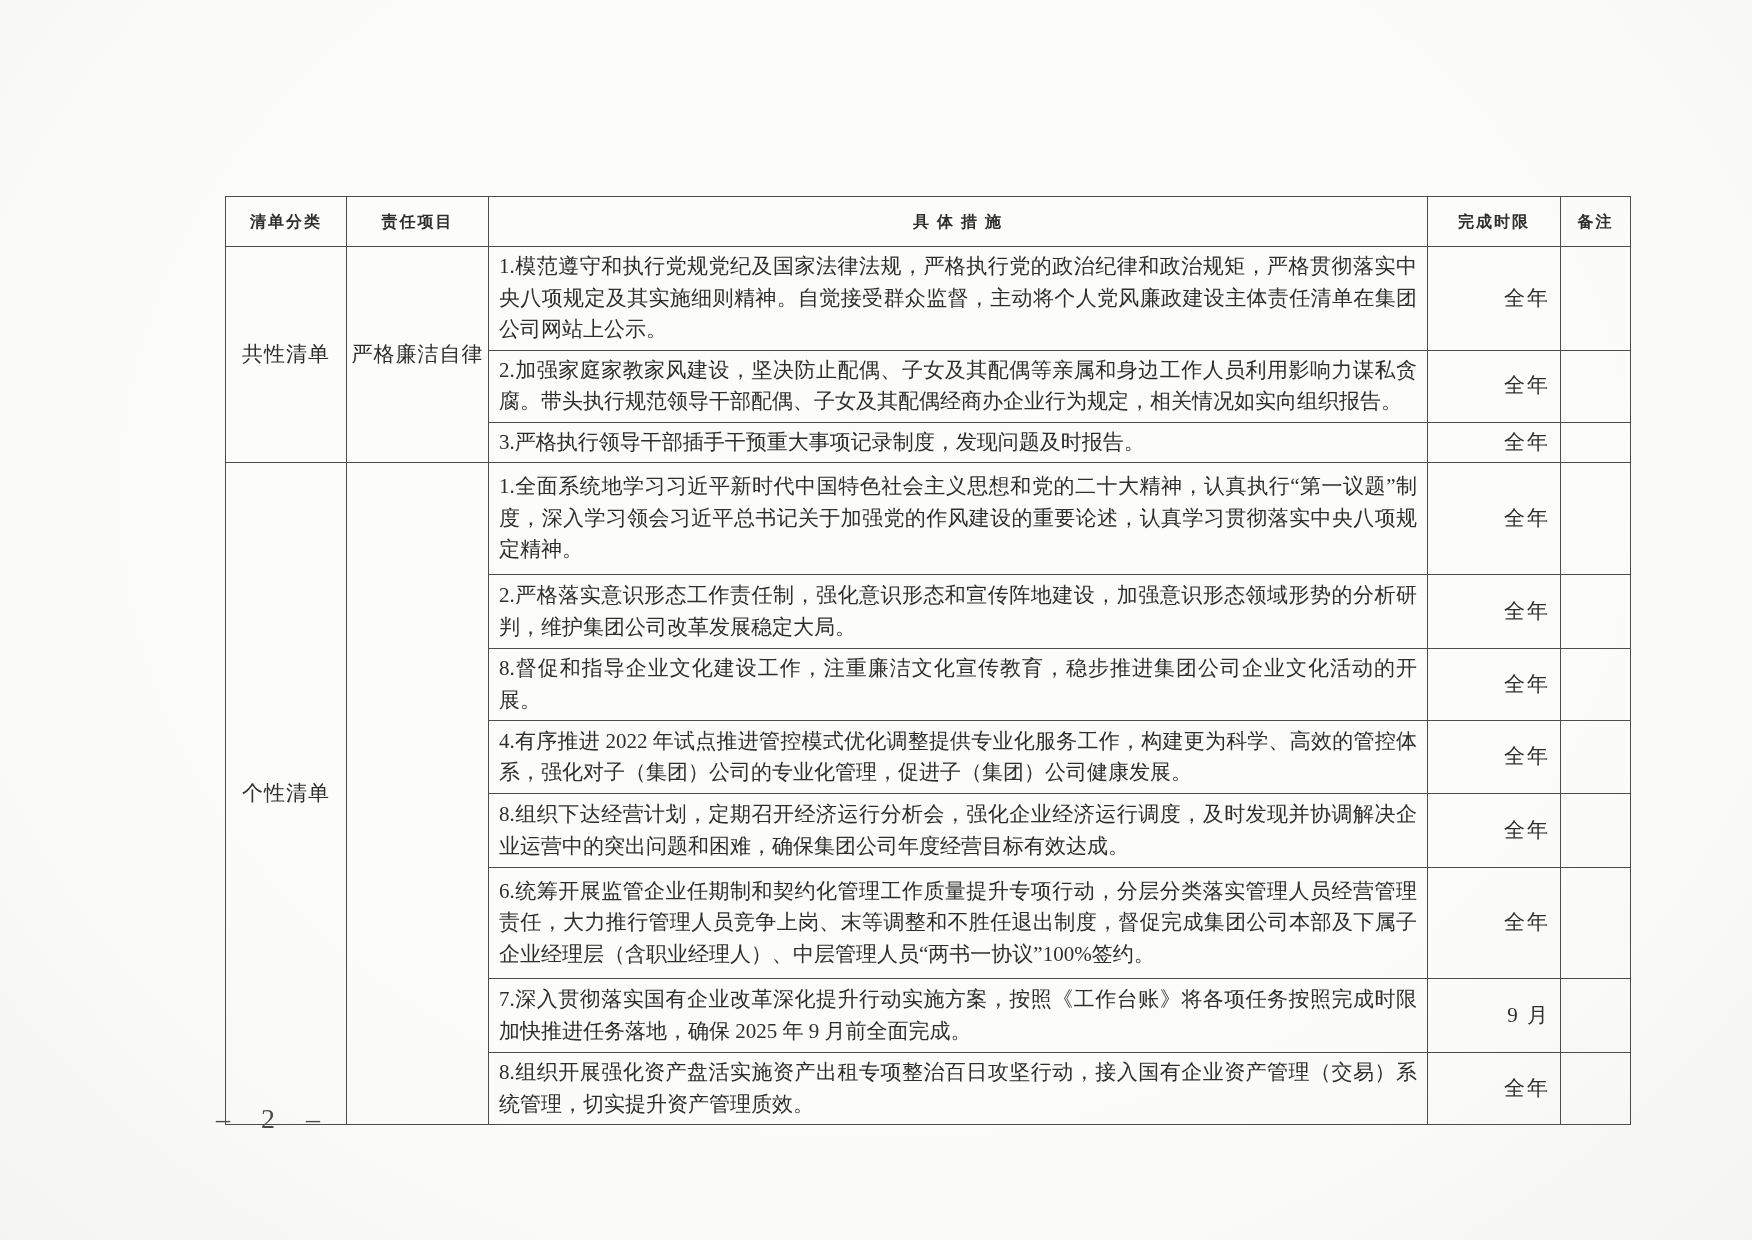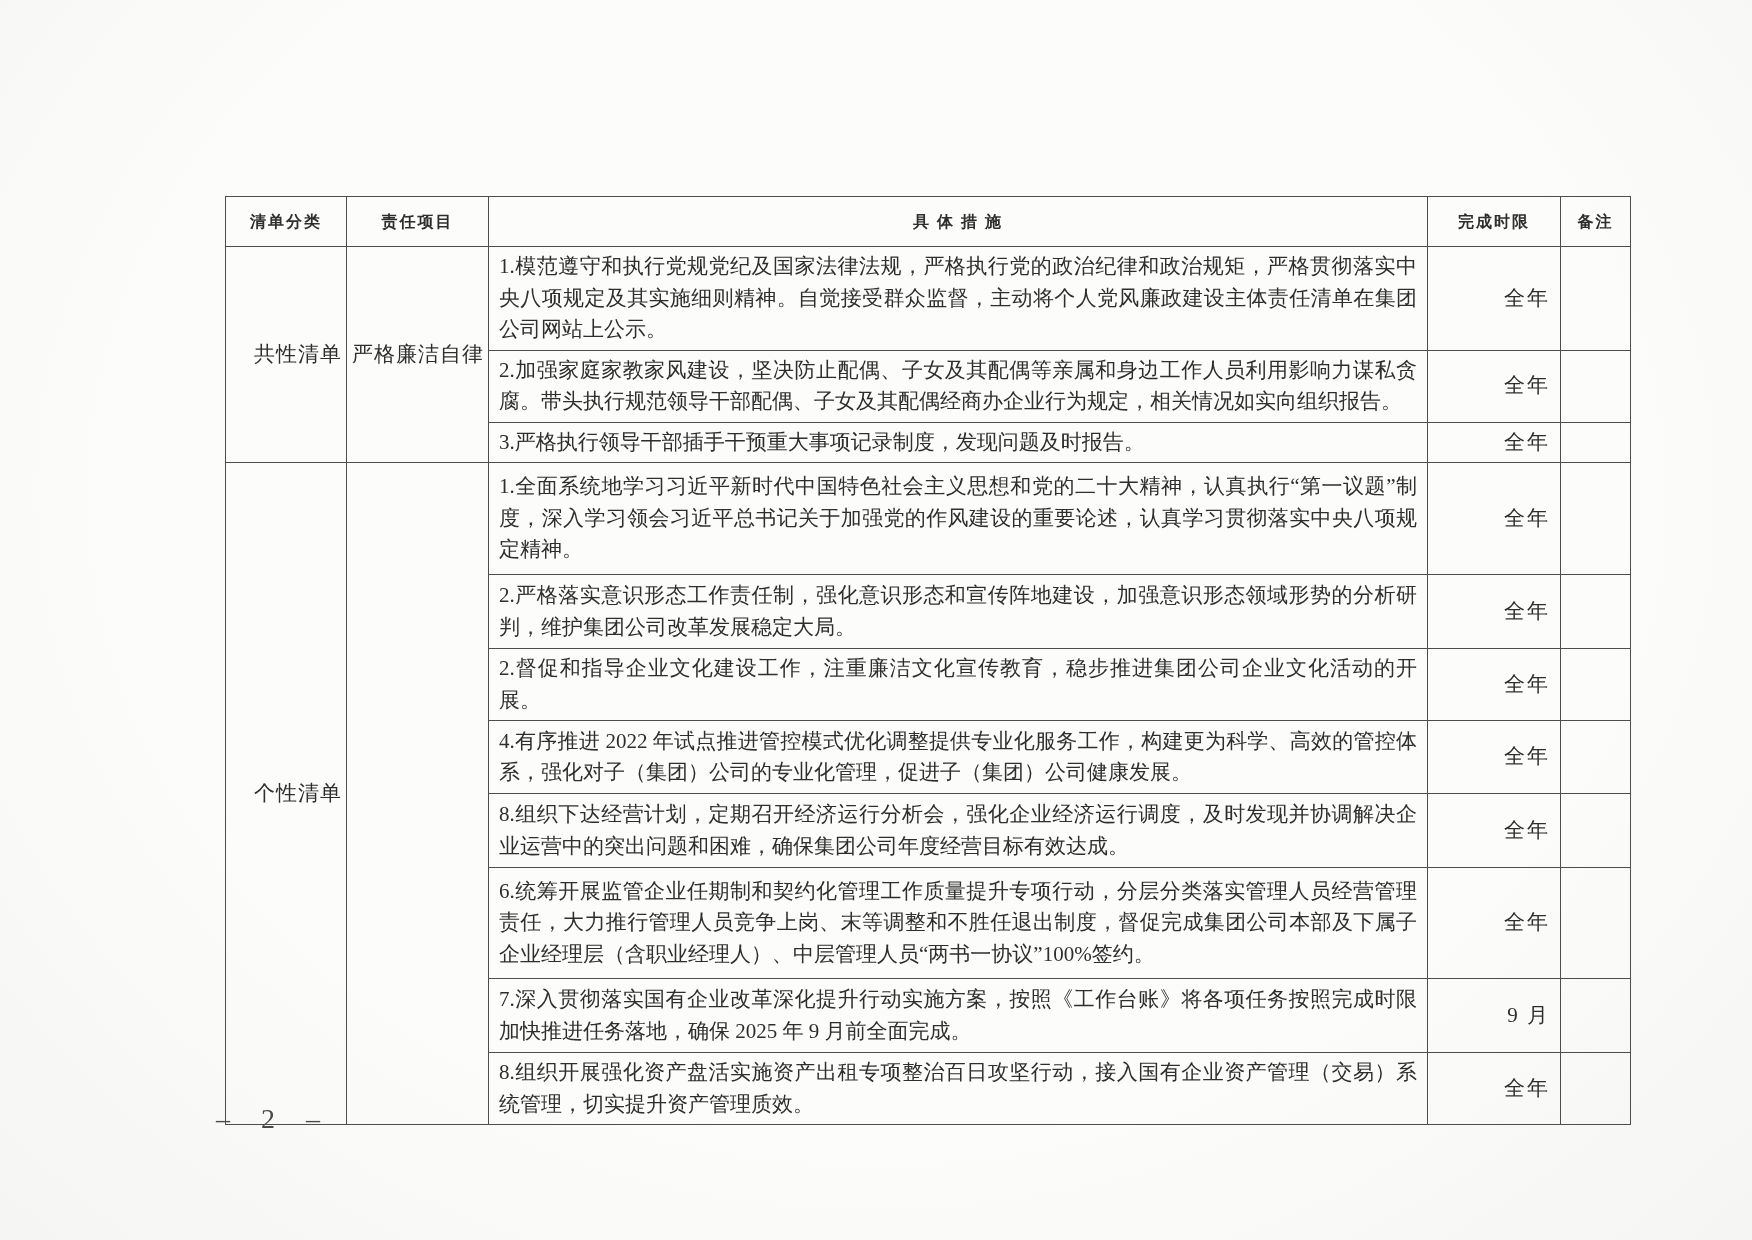--- a/index.html
+++ b/index.html
@@ -40,21 +40,21 @@
     color: #2e2e2e;
   }
   .doc-table th {
     font-weight: bold;
     font-size: 16px;
     text-align: center;
     letter-spacing: 2px;
     padding: 4px 2px;
   }
   td.cat, td.proj {
-    text-align: right;
+    text-align: center;
     letter-spacing: 1px;
     padding: 4px 4px;
   }
   td.measure {
     text-align: justify;
     text-align-last: left;
   }
   td.deadline {
     text-align: right;
     letter-spacing: 2px;
@@ -119,21 +119,21 @@
     <td class="measure">1.全面系统地学习习近平新时代中国特色社会主义思想和党的二十大精神，认真执行“第一议题”制度，深入学习领会习近平总书记关于加强党的作风建设的重要论述，认真学习贯彻落实中央八项规定精神。</td>
     <td class="deadline">全年</td>
     <td class="remark"></td>
   </tr>
   <tr style="height:74px">
     <td class="measure">2.严格落实意识形态工作责任制，强化意识形态和宣传阵地建设，加强意识形态领域形势的分析研判，维护集团公司改革发展稳定大局。</td>
     <td class="deadline">全年</td>
     <td class="remark"></td>
   </tr>
   <tr style="height:34px">
-    <td class="measure">2.督促和指导企业文化建设工作，注重廉洁文化宣传教育，稳步推进集团公司企业文化活动的开展。</td>
+    <td class="measure">8.督促和指导企业文化建设工作，注重廉洁文化宣传教育，稳步推进集团公司企业文化活动的开展。</td>
     <td class="deadline">全年</td>
     <td class="remark"></td>
   </tr>
   <tr style="height:73px">
     <td class="measure">4.有序推进 2022 年试点推进管控模式优化调整提供专业化服务工作，构建更为科学、高效的管控体系，强化对子（集团）公司的专业化管理，促进子（集团）公司健康发展。</td>
     <td class="deadline">全年</td>
     <td class="remark"></td>
   </tr>
   <tr style="height:74px">
     <td class="measure">8.组织下达经营计划，定期召开经济运行分析会，强化企业经济运行调度，及时发现并协调解决企业运营中的突出问题和困难，确保集团公司年度经营目标有效达成。</td>

